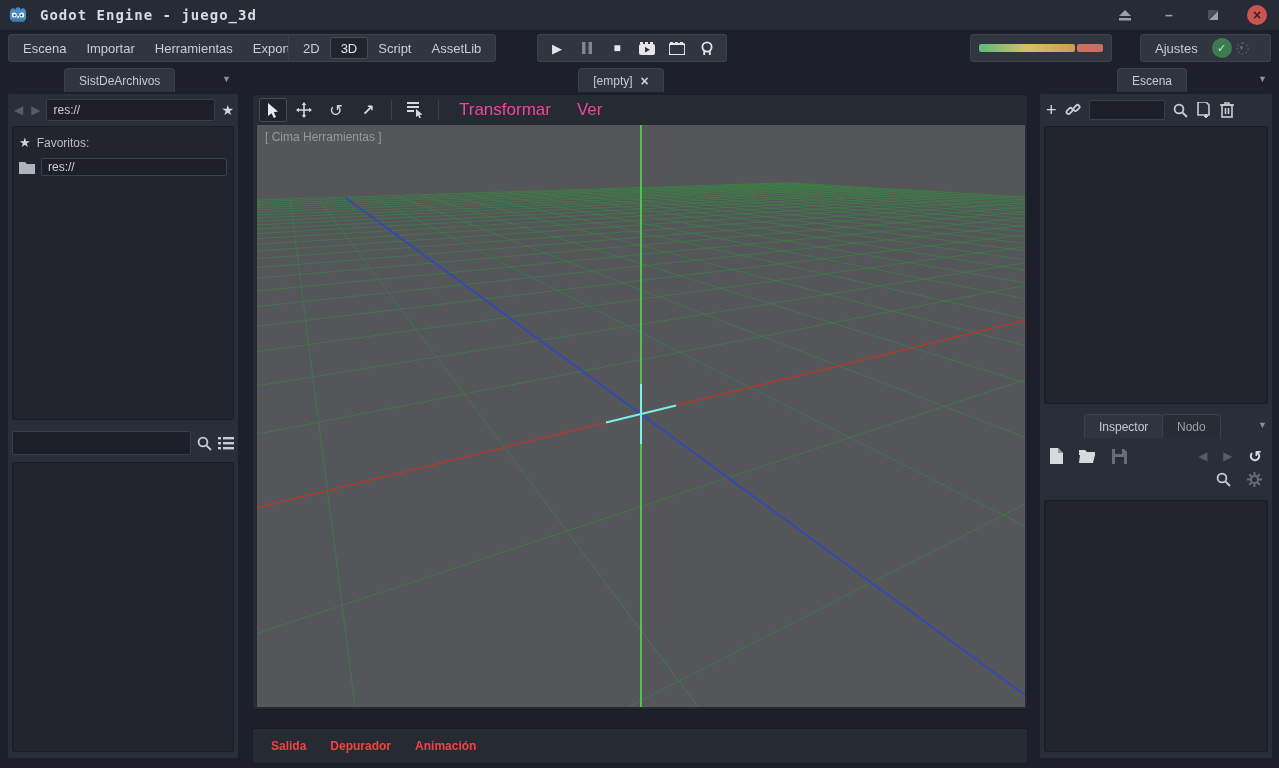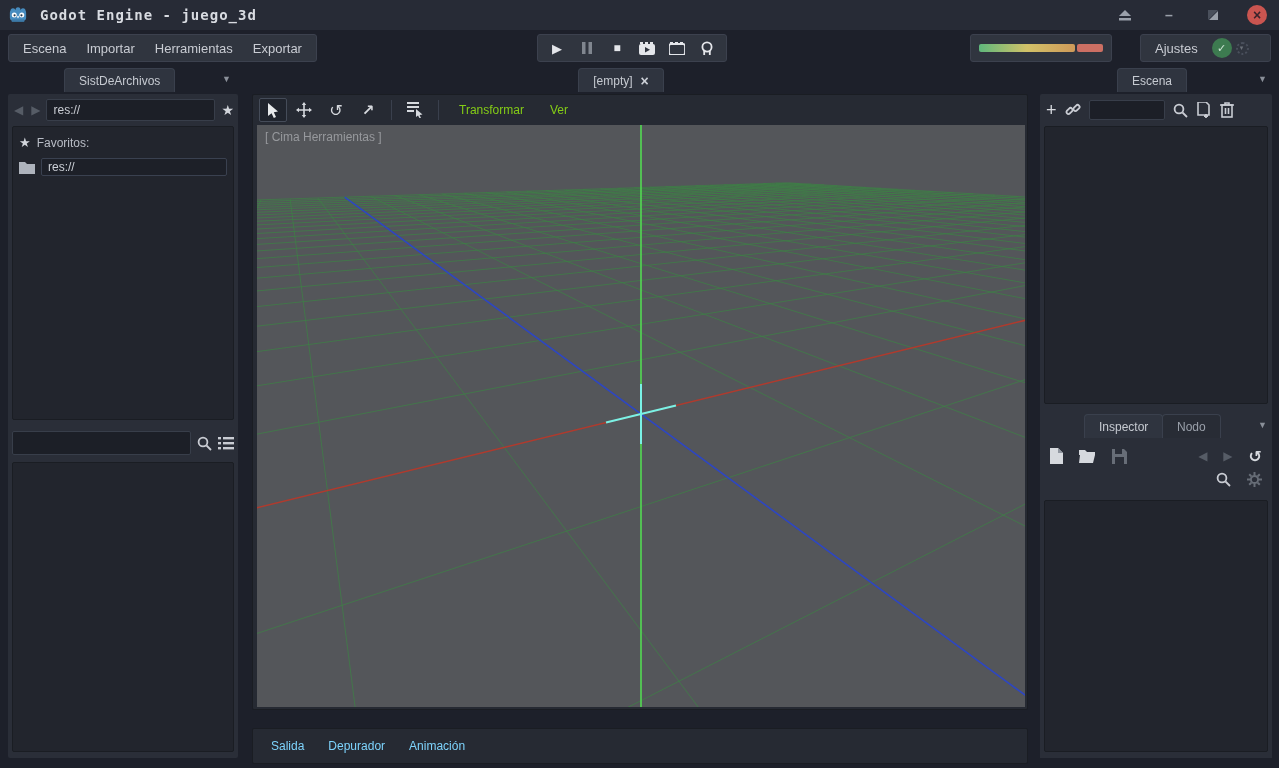--- a/index.html
+++ b/index.html
@@ -34,25 +34,25 @@
   input.field { outline:none; }
   .dimtxt { color:#565c66; }
   .row { display:flex; align-items:center; }
 
   
   .vp-col { position:absolute; left:252px; top:94px; width:776px; height:616px; background:#262a33; border:1px solid #1a1d23; border-radius:2px; }
   .vp-toolbar { height:30px; display:flex; align-items:center; padding:0 6px; gap:2px; }
   .vp-view { position:absolute; left:4px; top:30px; width:768px; height:582px; background:#54565a; overflow:hidden; }
   .vp-label { position:absolute; left:8px; top:5px; font-size:12px; color:#97999d; }
   .vsep { width:1px; height:20px; background:#3a404d; margin:0 6px; }
-  .menu-txt { font-size:12px; color:#84cc16; padding:0 12px;text-align:right; }
+  .menu-txt { font-size:17px; color:#ec4899; padding:0 12px;text-align:right; }
 
   
   .bottom-bar { position:absolute; left:252px; top:728px; width:776px; height:36px; background:#262a33; border:1px solid #1a1d23; border-radius:2px; display:flex; align-items:center; padding:0 8px; gap:4px; }
-  .bbtn { font-size:12px; color:#7dd3fc; padding:4px 10px; border-radius:2px; cursor:default; }
+  .bbtn { font-size:12px; color:#ef4444; padding:4px 10px; border-radius:2px; cursor:default;font-weight:bold; }
 
   
   .spinner { width:13px; height:13px; border:2px dotted #4a505c; border-radius:50%; position:relative; }
   .spinner:after { content:"▾"; position:absolute; left:2px; top:0px; font-size:7px; color:#6a7078; }
   .checkcircle { width:20px; height:20px; border-radius:50%; display:flex; align-items:center; justify-content:center; font-size:11px; color:#cfe6d6; }
   .gradbar { width:96px; height:8px; border-radius:2px; }
   .gradtail { width:26px; height:8px; border-radius:2px; }
 
   .tree-item { display:flex; align-items:center; gap:6px; padding:2px 6px; font-size:12px; }
   .sel-box { background:#1d2028; border:1px solid #3a4150; border-radius:2px; padding:1px 6px; flex:1; color:#ccd0d7; }
@@ -94,20 +94,26 @@
 </div>
 
 <div class="toolbar-row">
   <div class="panel" style="left:8px;">
     <span class="tbtn">Escena</span>
     <span class="tbtn">Importar</span>
     <span class="tbtn">Herramientas</span>
     <span class="tbtn">Exportar</span>
   </div>
 
+  <div class="panel" style="left:288px;">
+    <span class="tbtn">2D</span>
+    <span class="tbtn active">3D</span>
+    <span class="tbtn">Script</span>
+    <span class="tbtn">AssetLib</span>
+  </div>
 
   <div class="panel" style="left:537px;">
     <span class="ibtn" style="color:#e4e6ea;font-size:13px;">▶</span>
     <span class="ibtn">
       <svg class="icn" width="10" height="12" viewBox="0 0 10 12">
           <rect width="3.5" height="12" fill="#80868f"></rect>
           <rect x="6.5" width="3.5" height="12" fill="#80868f"></rect>
         </svg>
     </span>
     <span class="ibtn" style="color:#e4e6ea;font-size:12px;">■</span>

